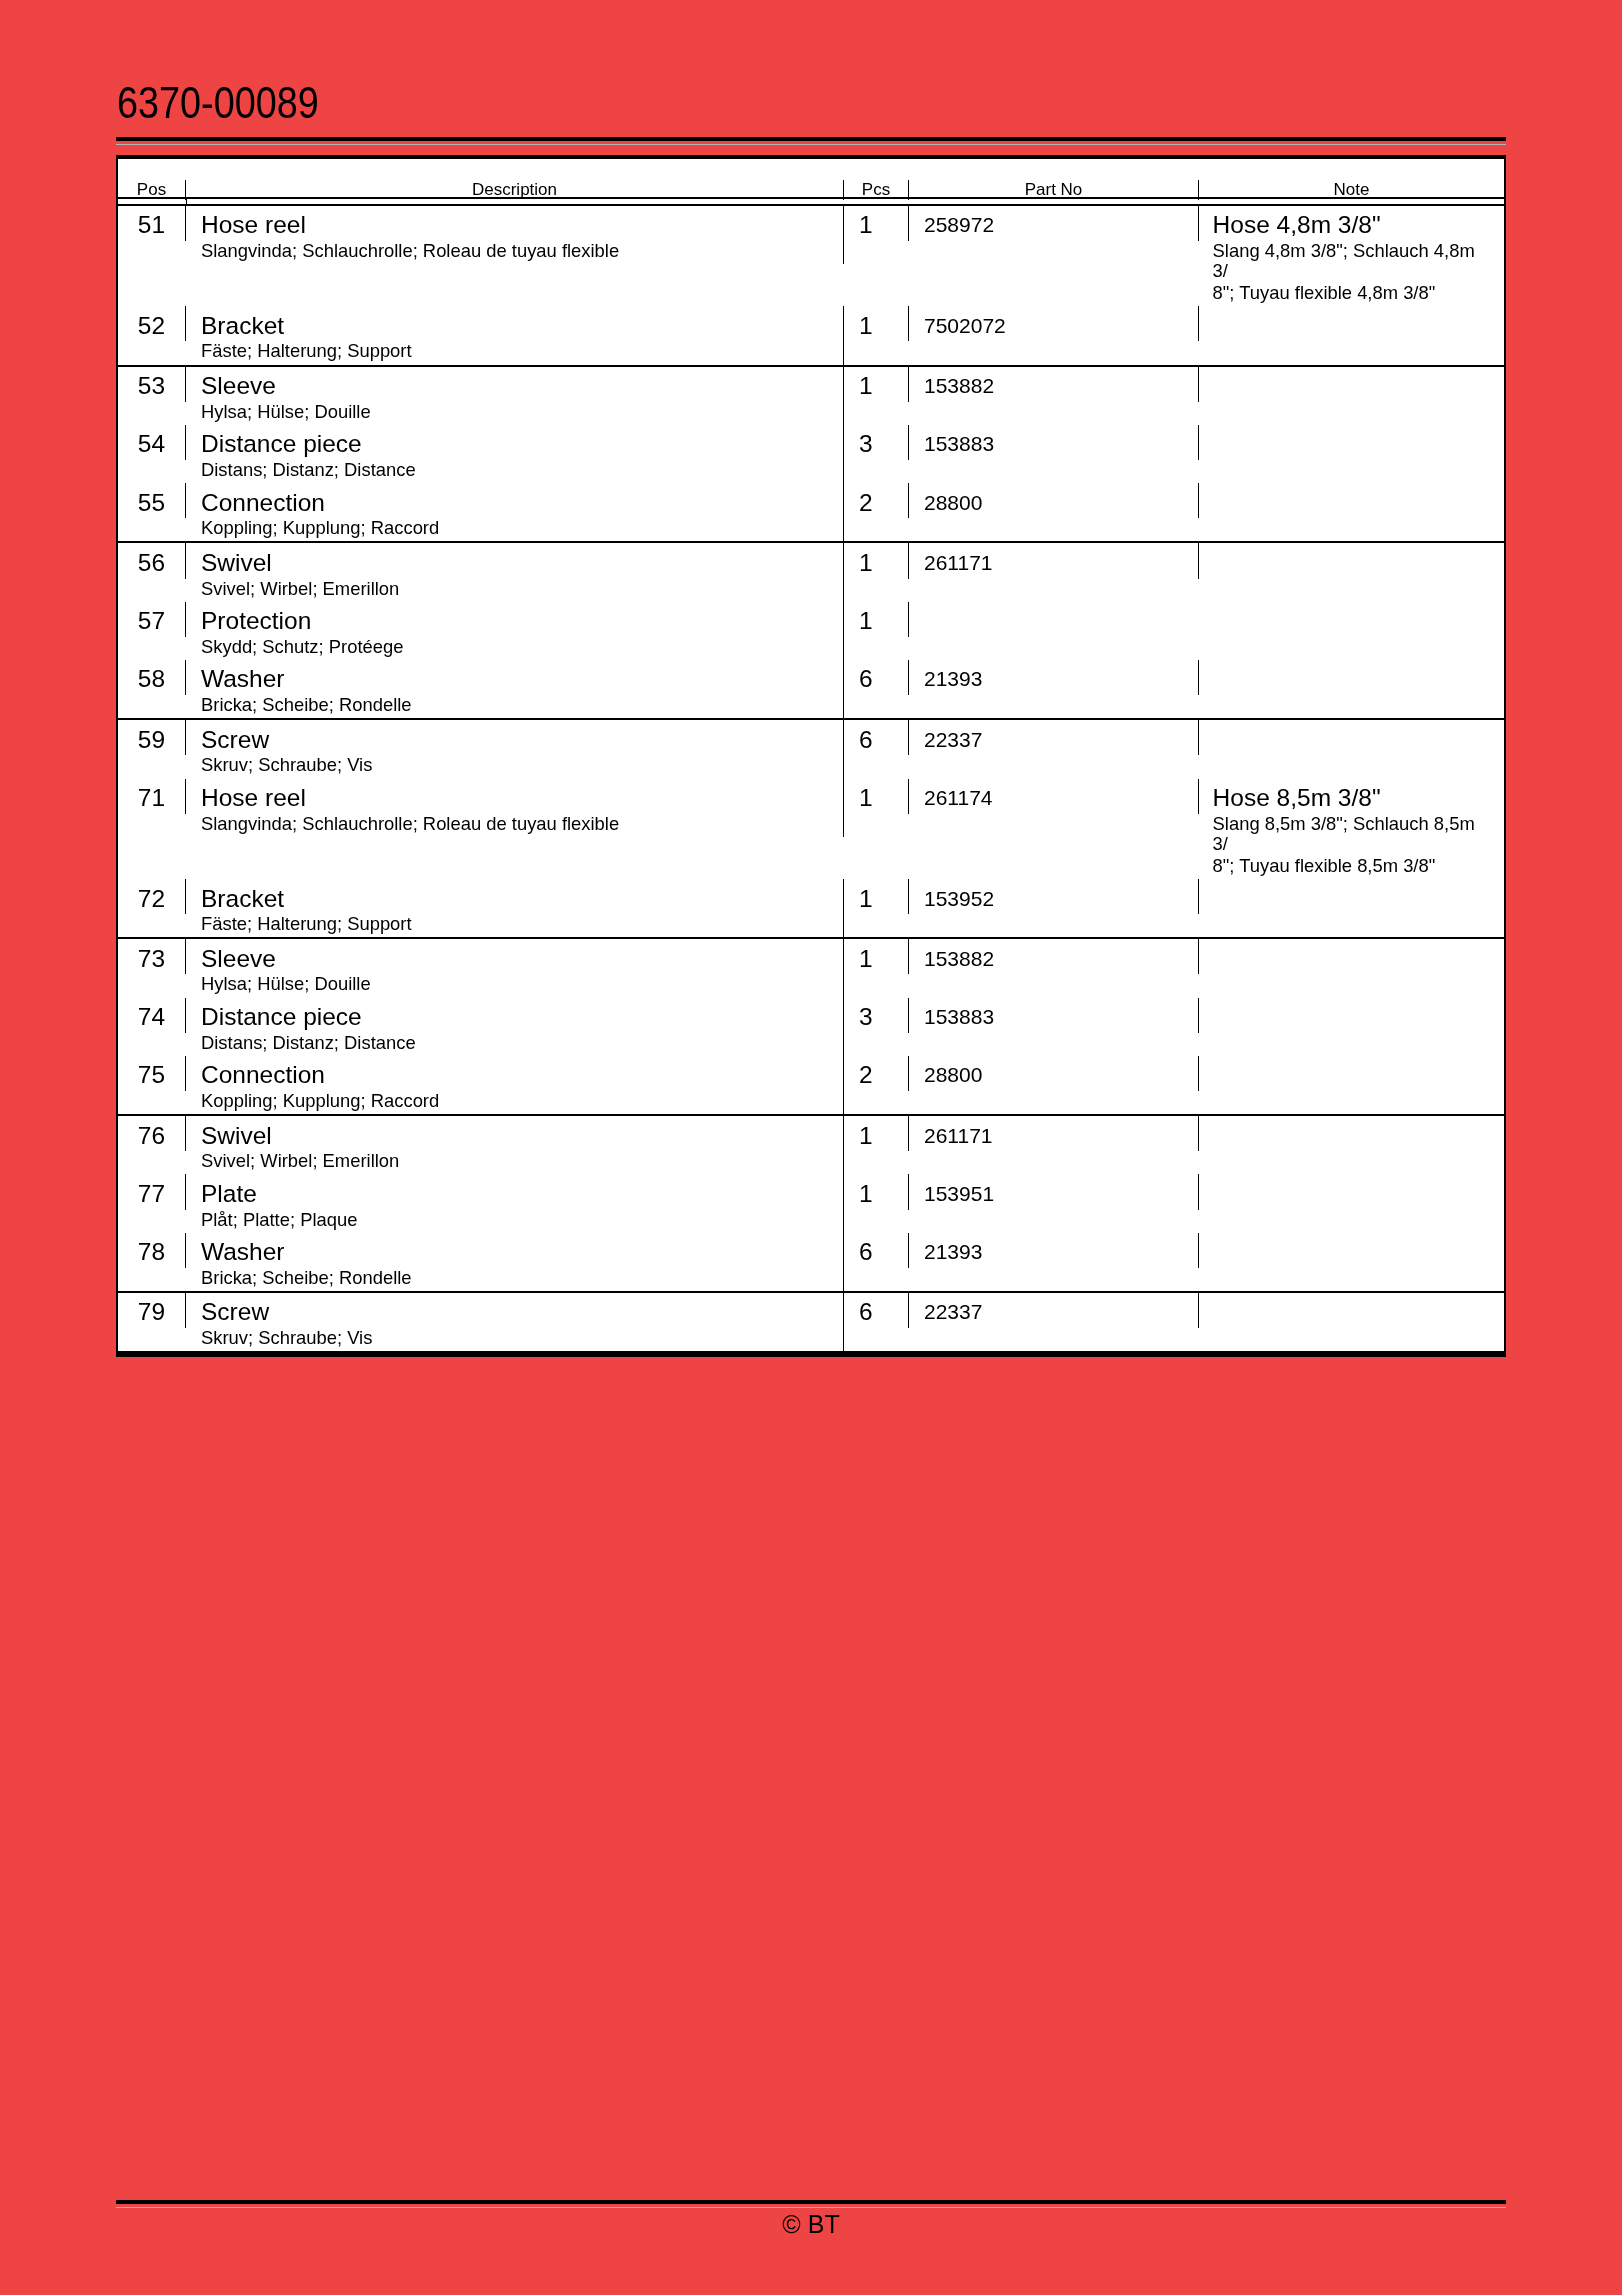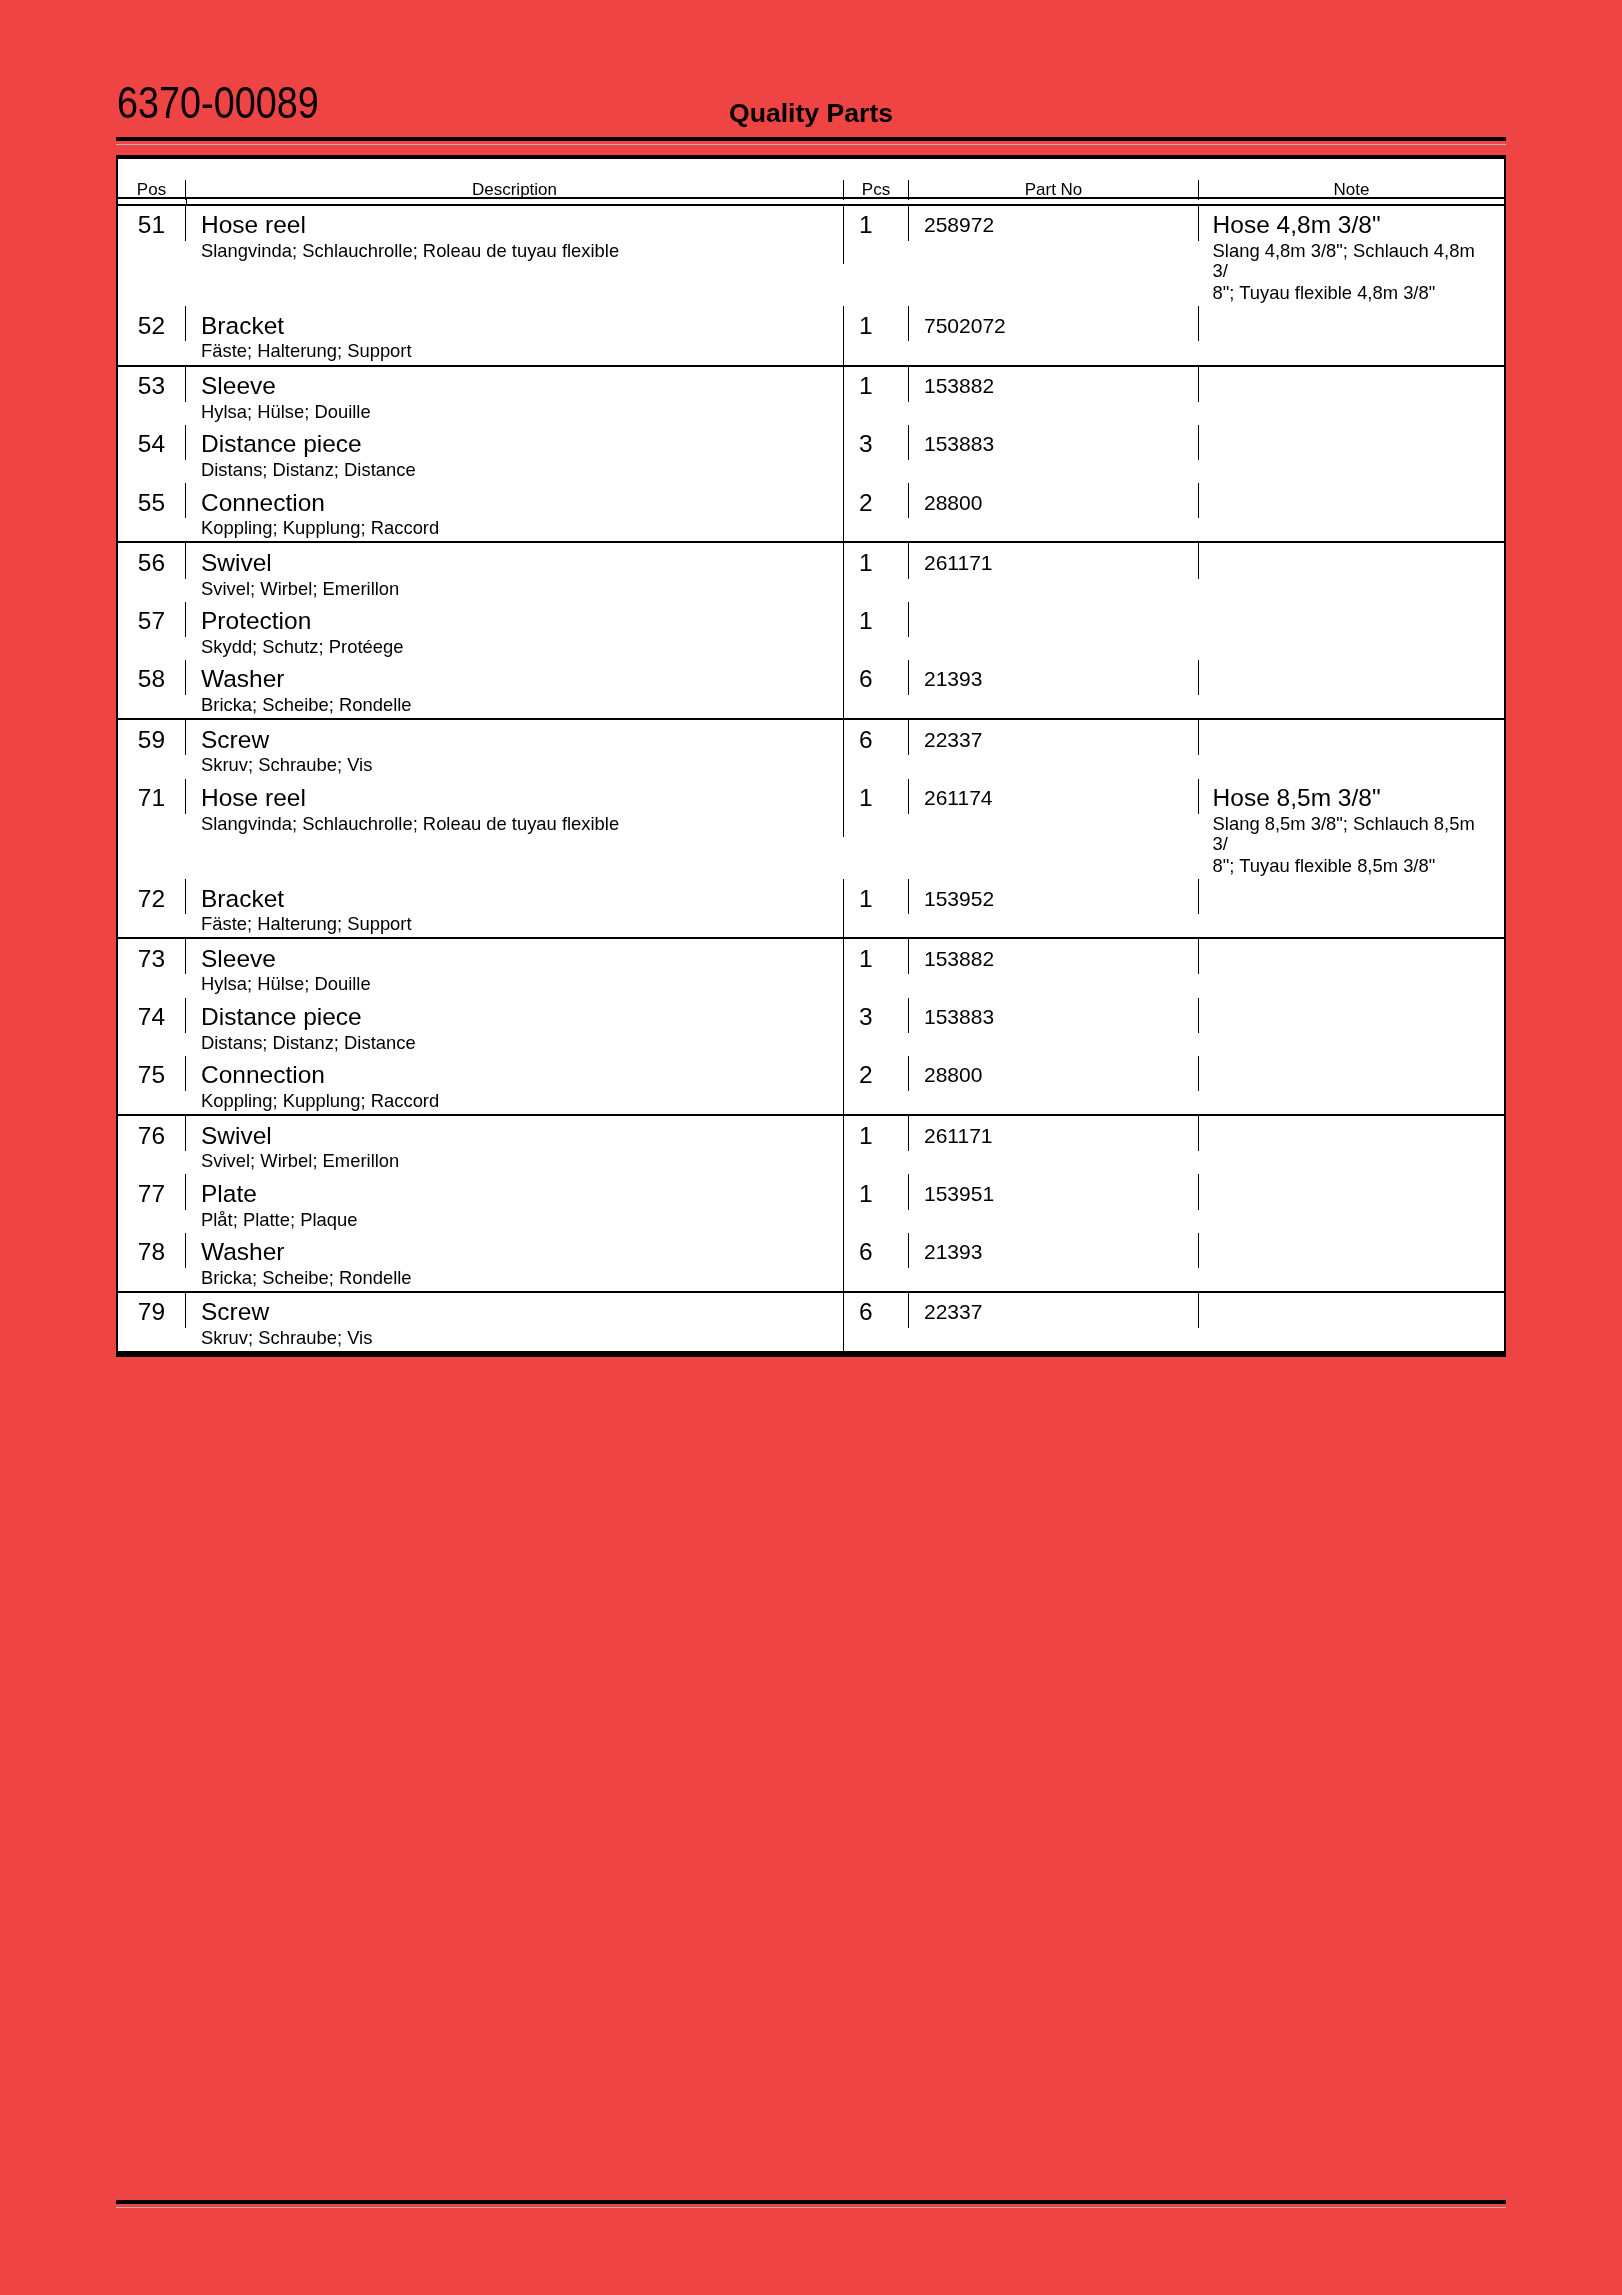--- a/index.html
+++ b/index.html
@@ -147,21 +147,20 @@
     line-height: 30px;
   }
 </style>
 </head>
 <body>
 
 <div class="page">
 
   <div class="doc-number">6370-00089</div>
 
-  <div class="page-heading">Quality Parts</div>
 
   <div class="head-rule"></div>
   <div class="head-rule-shadow"></div>
 
   <div class="tbl">
     <div class="thead">
       <div class="hc w-pos">Pos</div>
       <div class="hc w-desc">Description</div>
       <div class="hc w-pcs">Pcs</div>
       <div class="hc w-part">Part No</div>
@@ -371,15 +370,16 @@
             <div class="cell w-part c-part">22337</div>
             <div class="cell w-note c-note"></div>
           </div>
         </div>
       </div>
   </div>
 
   <div class="foot-rule"></div>
   <div class="foot-rule-shadow"></div>
 
+  <div class="footer-text">© BT</div>
 
 </div>
 
 
 </body></html>

